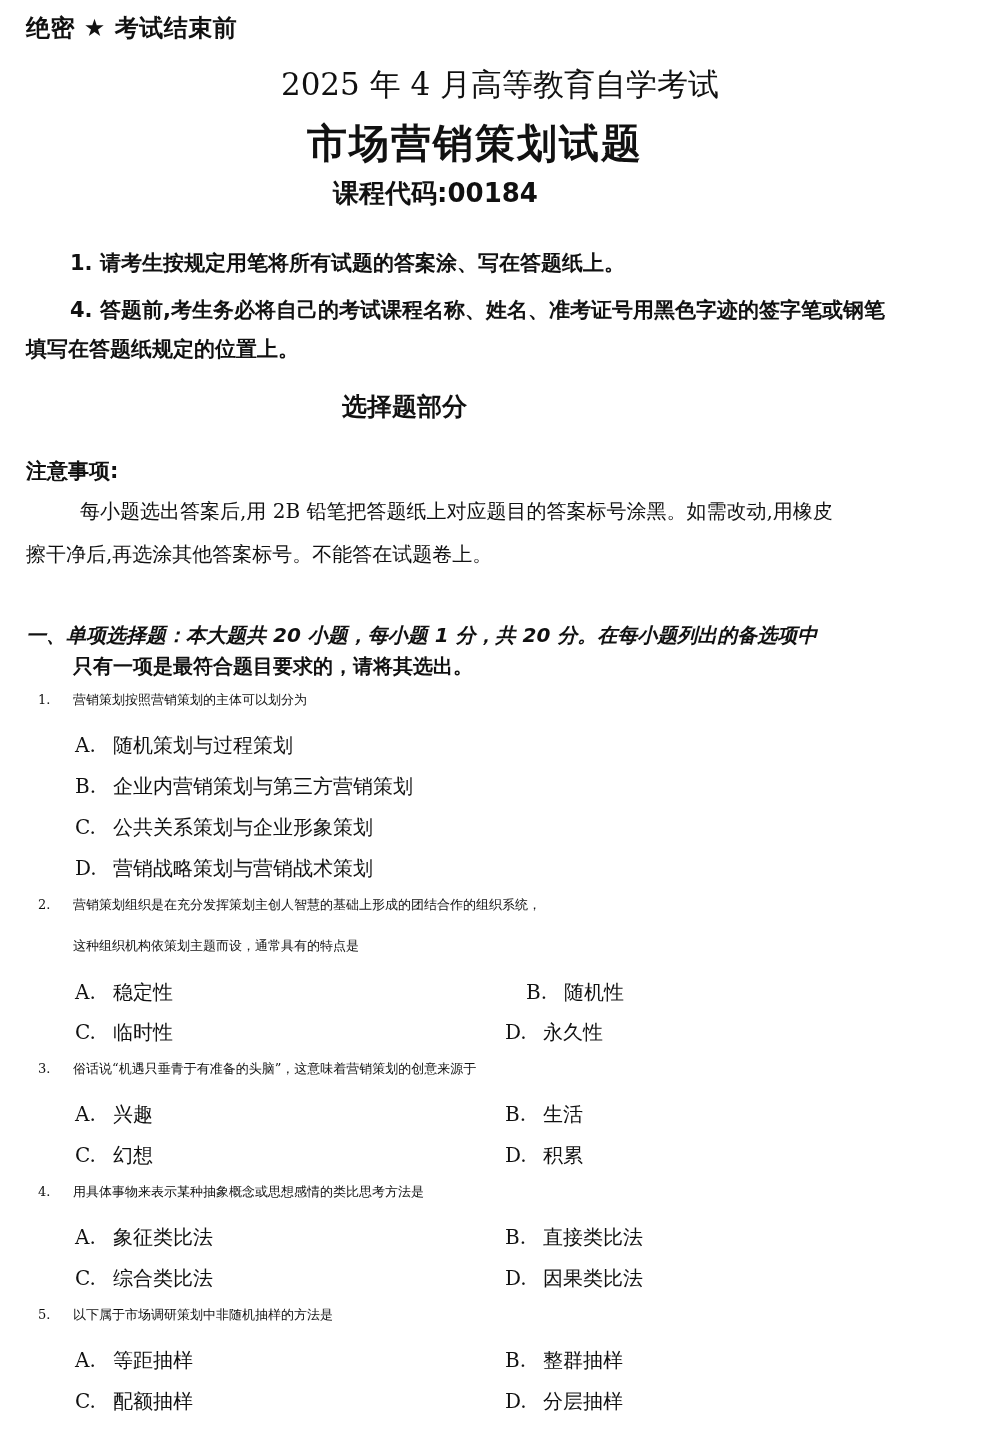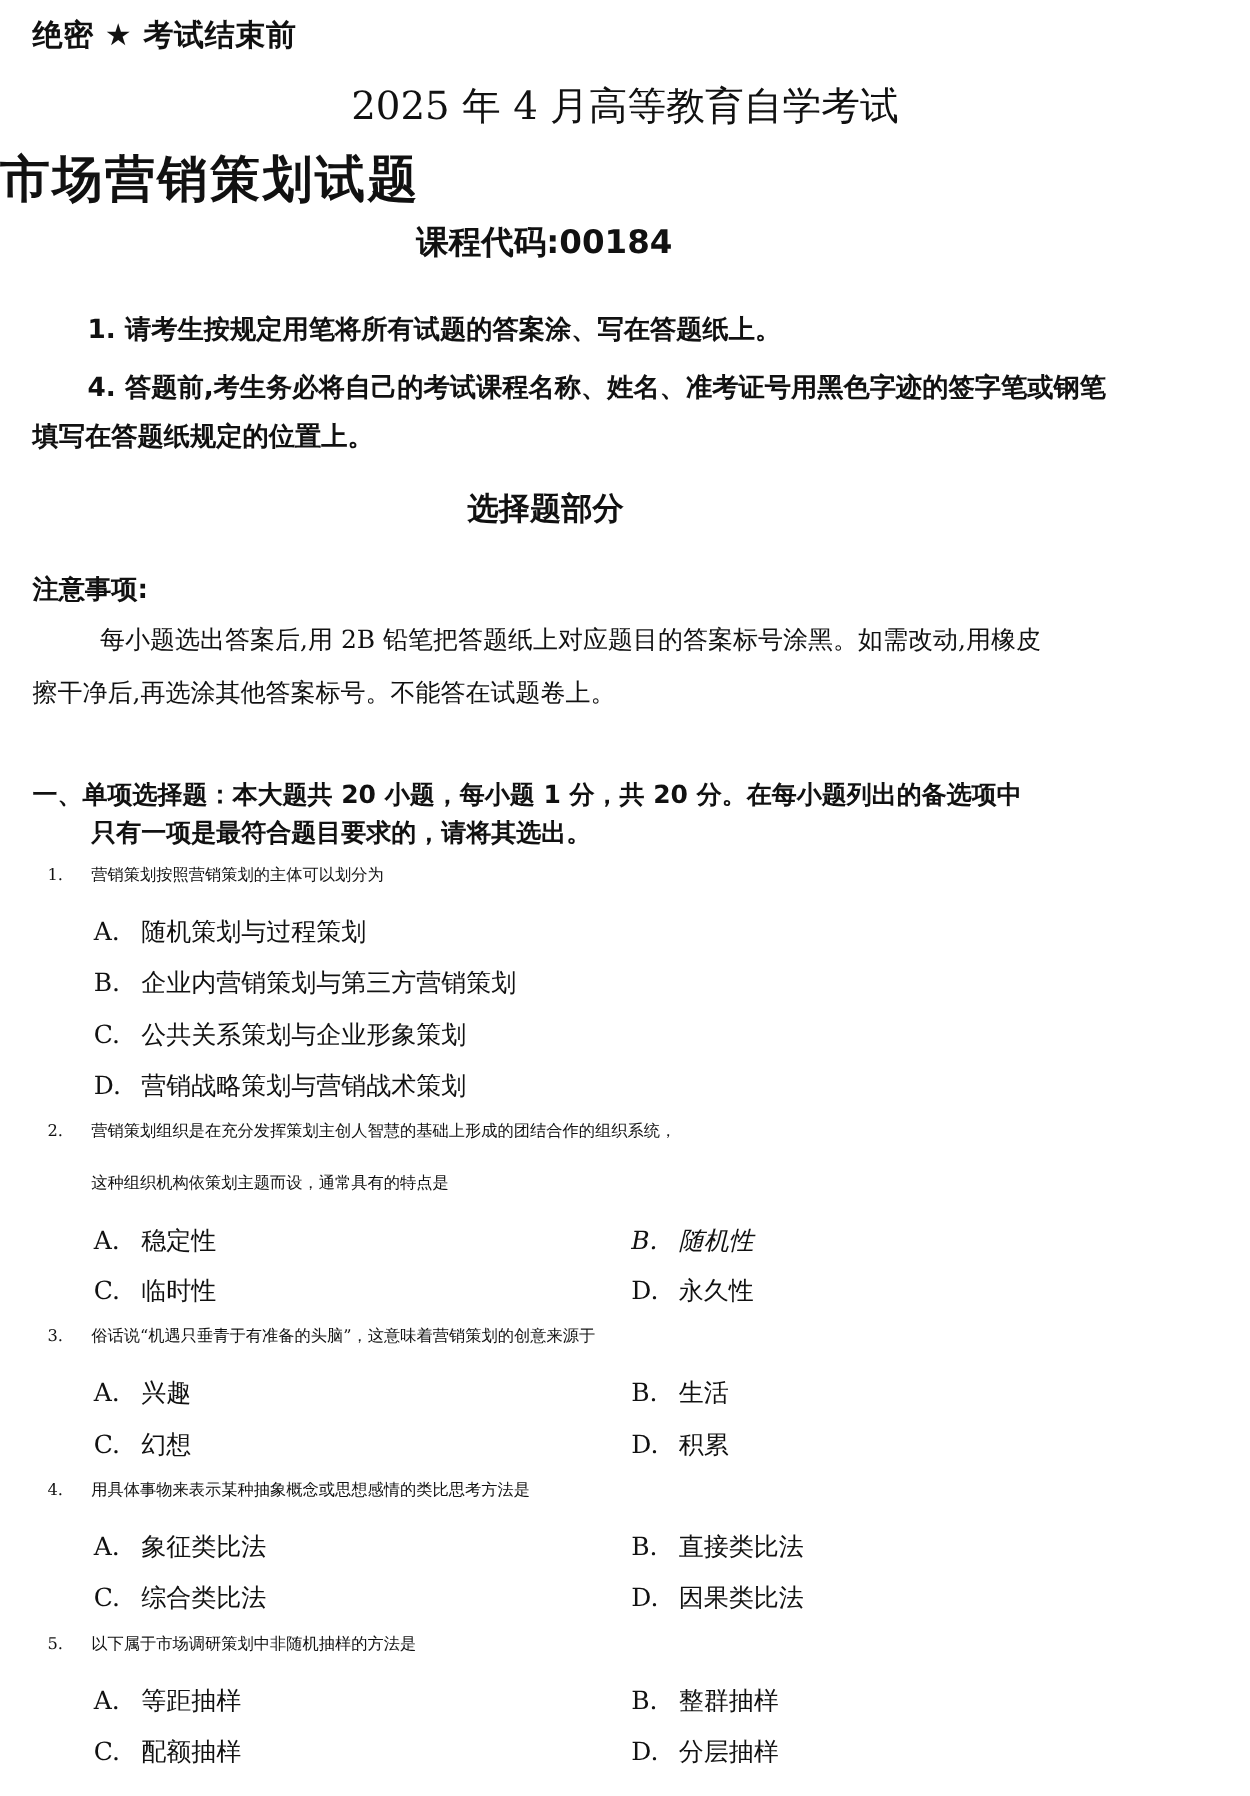--- a/index.html
+++ b/index.html
@@ -4,32 +4,32 @@
 <style>
   html, body { margin: 0; padding: 0; }
   body {
     width: 1000px; height: 1437px; background: #ffffff; color: #111;
     font-family: "DejaVu Serif", "Liberation Serif", serif;
     position: relative; overflow: hidden;
   }
   .abs { position: absolute; white-space: nowrap; }
   .secret { left: 26px; top: 12px; font-family: "DejaVu Sans", sans-serif; font-weight: bold; font-size: 24px; letter-spacing: 0.5px; }
   .exam-title { left: 0; width: 1000px; text-align: center; top: 64px; font-size: 31px; }
-  .main-title { left: 0; width: 950px; top: 116px; font-family: "DejaVu Sans", sans-serif; font-weight: bold; font-size: 40px; letter-spacing: 2px; }
+  .main-title { left: 0; width: 950px; text-align: center; top: 116px; font-family: "DejaVu Sans", sans-serif; font-weight: bold; font-size: 40px; letter-spacing: 2px; }
   .course-code { left: 0; width: 871px; text-align: center; top: 176px; font-family: "DejaVu Sans", sans-serif; font-weight: bold; font-size: 26px; }
   .bold-sans { font-family: "DejaVu Sans", sans-serif; font-weight: bold; font-size: 21px; }
   .inst1 { left: 70px; top: 249px; }
   .inst2 { left: 70px; top: 296px; }
   .inst2b { left: 26px; top: 335px; }
-  .section { left: 0; width: 809px; text-align: center; top: 390px; font-family: "DejaVu Sans", sans-serif; font-weight: bold; font-size: 25px; margin-left: 32px; }
+  .section { left: 0; width: 809px; text-align: center; top: 390px; font-family: "DejaVu Sans", sans-serif; font-weight: bold; font-size: 25px; }
   .notice-h { left: 26px; top: 457px; }
   .body-text { font-size: 20px; }
   .notice1 { left: 80px; top: 498px; }
   .notice2 { left: 26px; top: 541px; }
-  .part-h1 { left: 26px; top: 622px; font-size: 20px; font-family: "DejaVu Sans", sans-serif; font-weight: bold; }
+  .part-h1 { left: 26px; top: 622px; font-size: 20px; font-family: "DejaVu Sans", sans-serif; font-weight: bold; font-style: italic; }
   .part-h2 { left: 73px; top: 653px; font-size: 20px; font-family: "DejaVu Sans", sans-serif; font-weight: bold; }
   .q { font-size: 13px; }
   .opt { font-size: 20px; }
   .opt .lbl { display: inline-block; width: 38px; }
   .qnum { display: inline-block; width: 35px; }
 </style>
 </head>
 <body>
 
 <div class="abs secret">绝密 ★ 考试结束前</div>
@@ -55,21 +55,21 @@
 <div class="abs opt" style="left:75px; top:732px;"><span class="lbl">A.</span><span>随机策划与过程策划</span></div>
 <div class="abs opt" style="left:75px; top:773px;"><span class="lbl">B.</span><span>企业内营销策划与第三方营销策划</span></div>
 <div class="abs opt" style="left:75px; top:814px;"><span class="lbl">C.</span><span>公共关系策划与企业形象策划</span></div>
 <div class="abs opt" style="left:75px; top:855px;"><span class="lbl">D.</span><span>营销战略策划与营销战术策划</span></div>
 
 <div class="abs q" style="left:38px; top:896px;">
   <span class="qnum">2.</span><span>营销策划组织是在充分发挥策划主创人智慧的基础上形成的团结合作的组织系统，</span>
 </div>
 <div class="abs q" style="left:73px; top:937px;">这种组织机构依策划主题而设，通常具有的特点是</div>
 <div class="abs opt" style="left:75px; top:979px;"><span class="lbl">A.</span><span>稳定性</span></div>
-<div class="abs opt" style="left:505px; top:979px;font-style:italic;"><span class="lbl">B.</span><span>随机性</span></div>
+<div class="abs opt" style="left:526px; top:979px;"><span class="lbl">B.</span><span>随机性</span></div>
 <div class="abs opt" style="left:75px; top:1019px;"><span class="lbl">C.</span><span>临时性</span></div>
 <div class="abs opt" style="left:505px; top:1019px;"><span class="lbl">D.</span><span>永久性</span></div>
 
 <div class="abs q" style="left:38px; top:1060px;">
   <span class="qnum">3.</span><span>俗话说“机遇只垂青于有准备的头脑”，这意味着营销策划的创意来源于</span>
 </div>
 <div class="abs opt" style="left:75px; top:1101px;"><span class="lbl">A.</span><span>兴趣</span></div>
 <div class="abs opt" style="left:505px; top:1101px;"><span class="lbl">B.</span><span>生活</span></div>
 <div class="abs opt" style="left:75px; top:1142px;"><span class="lbl">C.</span><span>幻想</span></div>
 <div class="abs opt" style="left:505px; top:1142px;"><span class="lbl">D.</span><span>积累</span></div>

